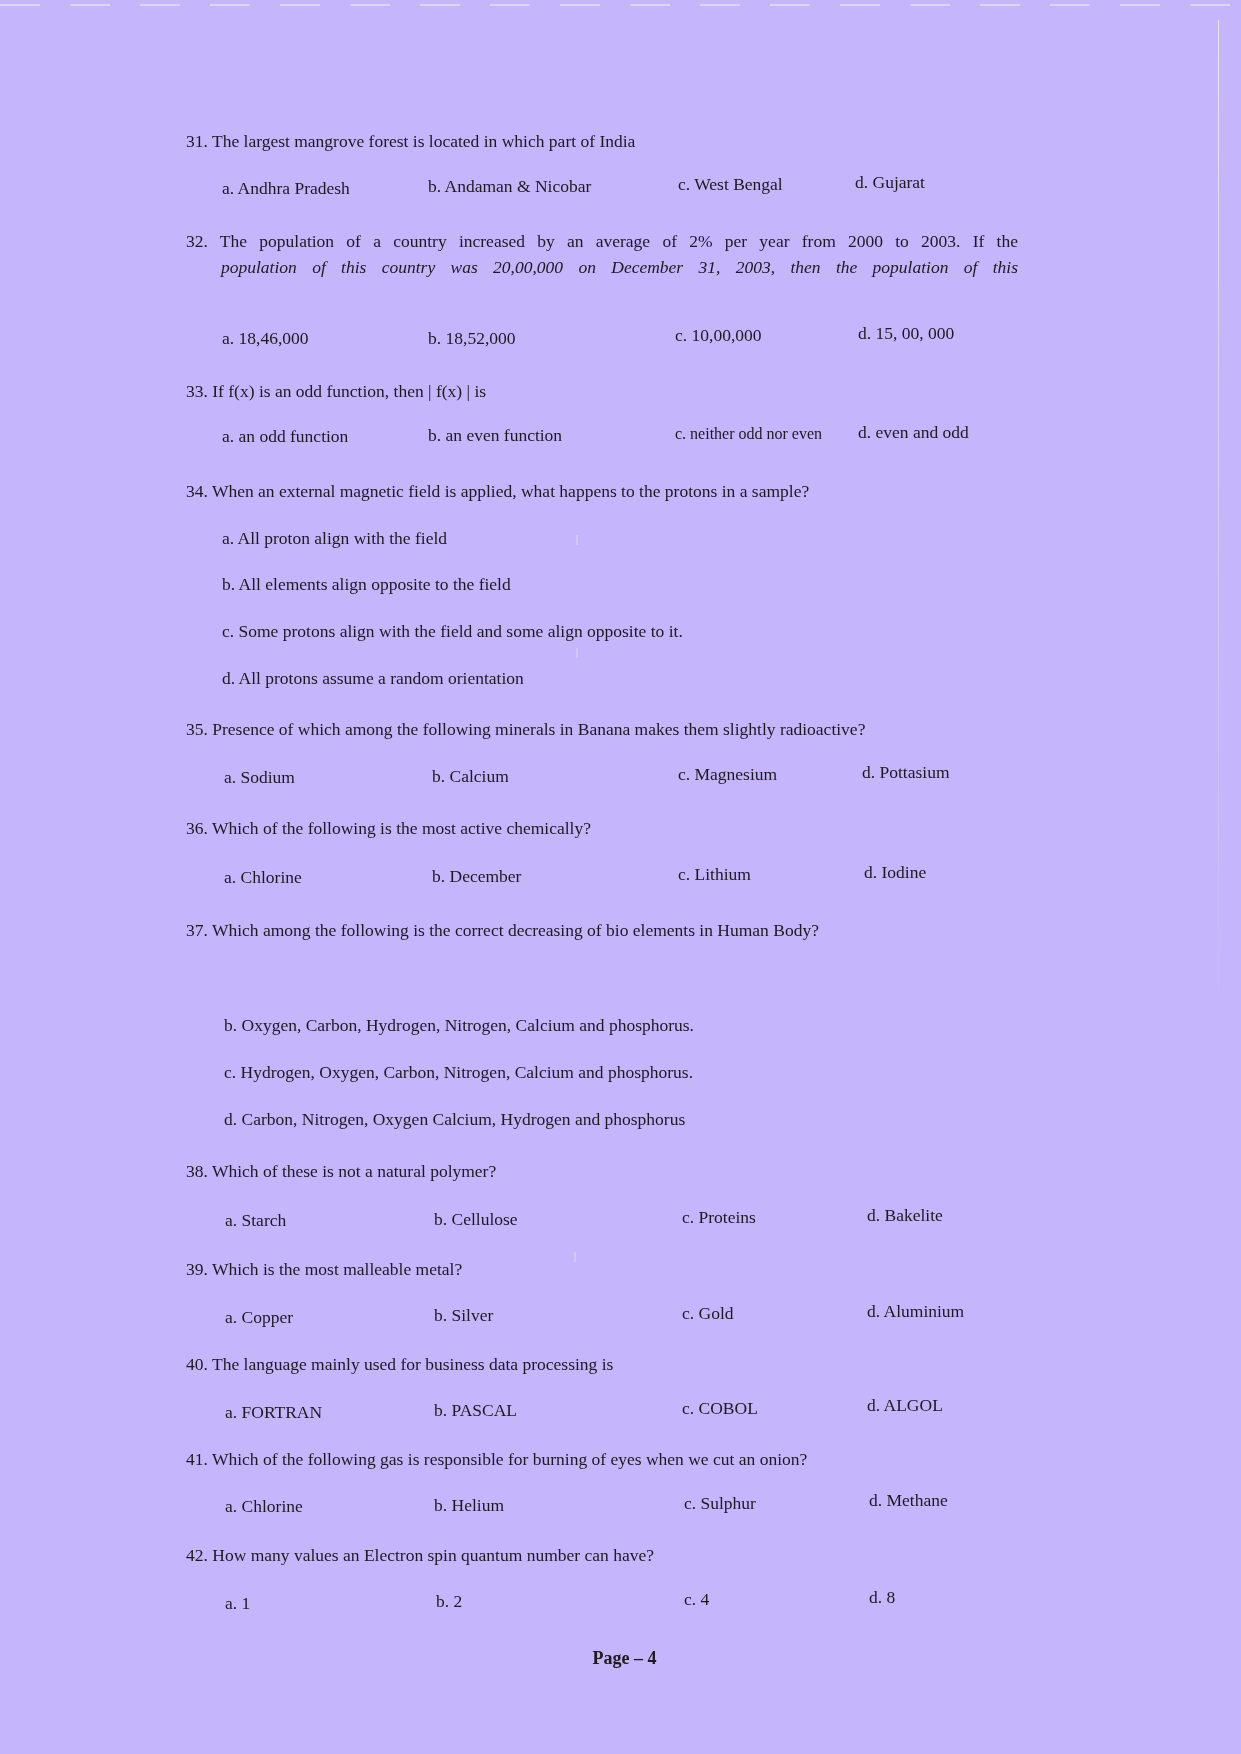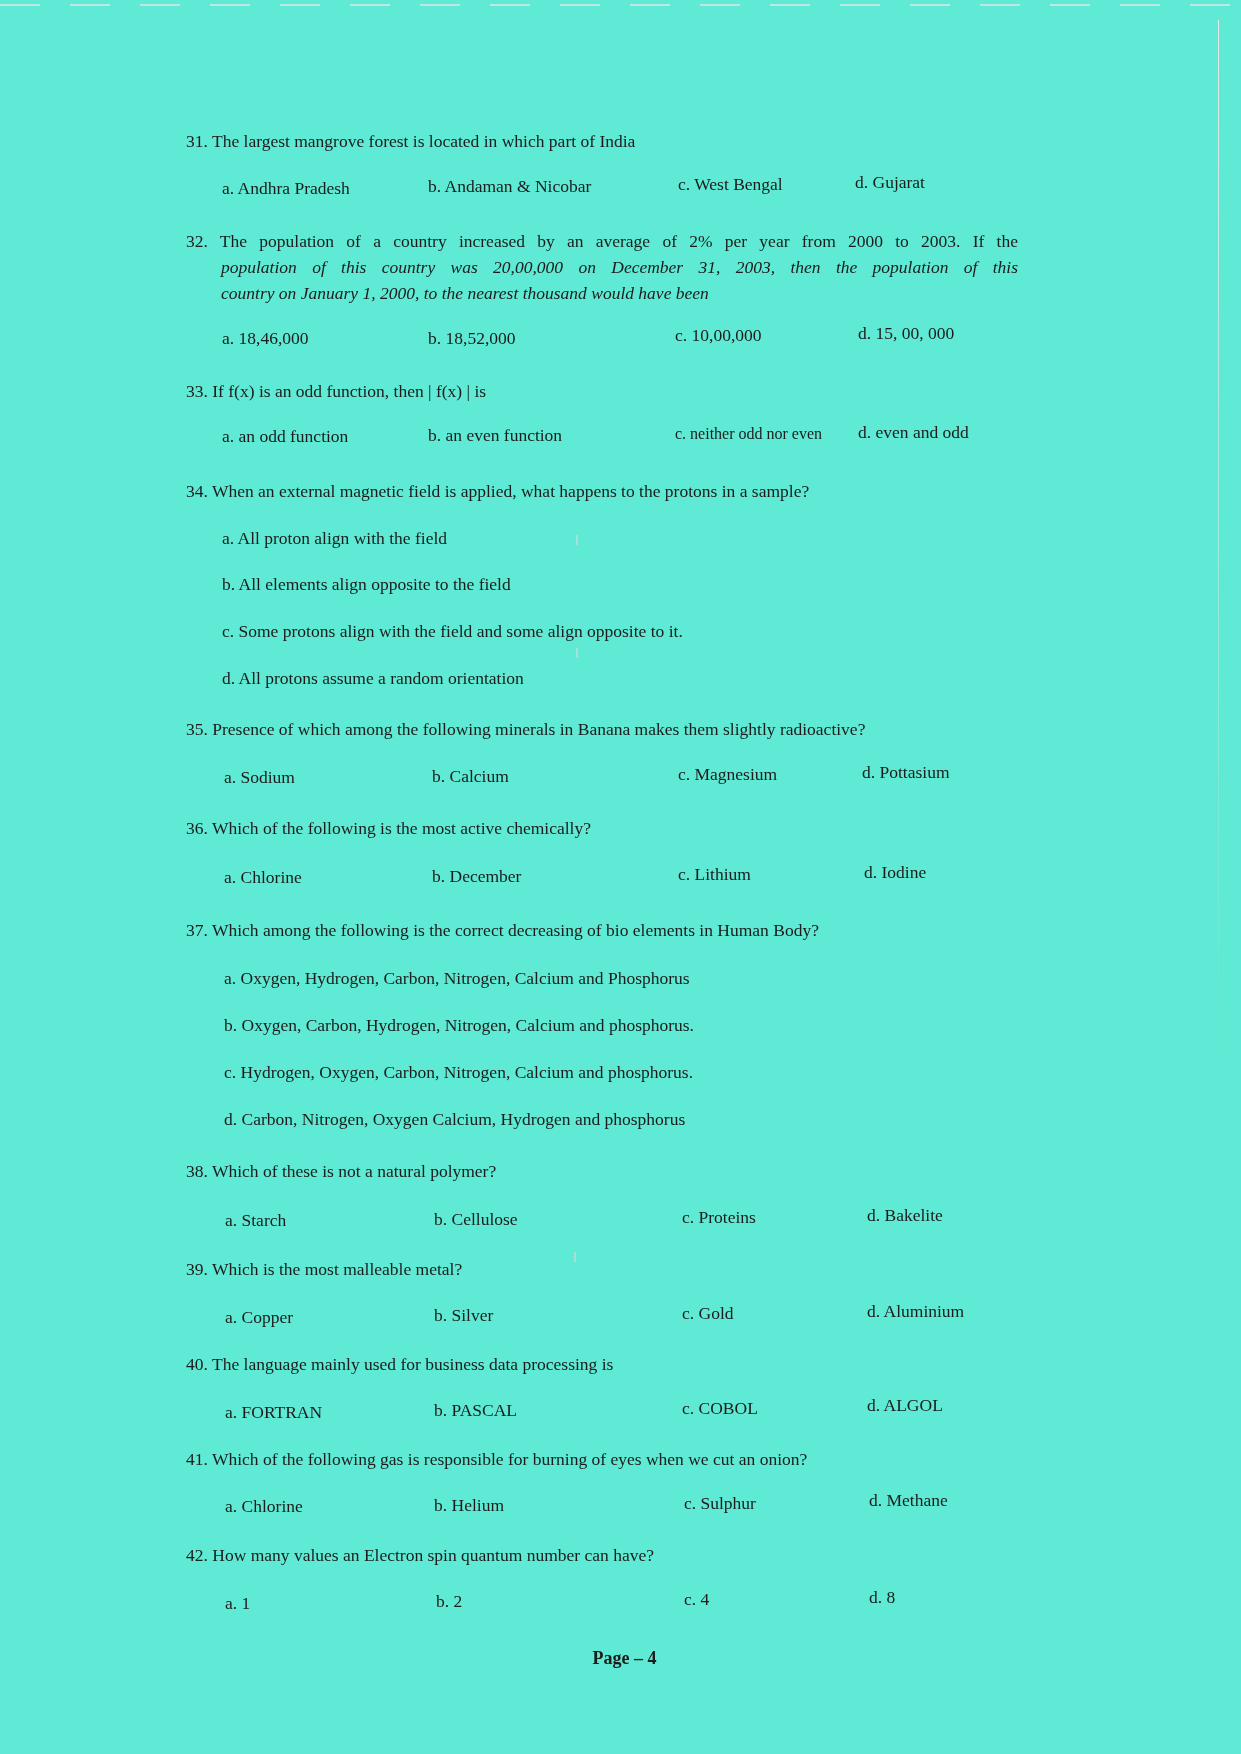--- a/index.html
+++ b/index.html
@@ -1,21 +1,21 @@
 <!DOCTYPE html>
 <html><head>
 <meta charset="utf-8">
 <style>
   html, body { margin: 0; padding: 0; background: #ffffff; }
   body {
     width: 1241px; height: 1754px; position: relative; overflow: hidden;
     font-family: "Liberation Serif", "DejaVu Serif", serif;
     color: #1c1c1c;
   }
-  .page { position: absolute; inset: 0; background: #5eead4; }
+  .page { position: absolute; inset: 0; background: #c4b5fd; }
   .scan-edge-top {
     position: absolute; left: 0; right: 0; top: 4px; height: 2px;
     background: repeating-linear-gradient(90deg, #e6e6e6 0 40px, transparent 40px 70px);
     opacity: .7;
   }
   .scan-edge-right {
     position: absolute; top: 20px; bottom: 0; right: 22px; width: 1px;
     background: linear-gradient(#e8e8e8, transparent 60%);
   }
   .q {
@@ -50,21 +50,20 @@
     <span class="body-text">The largest mangrove forest is located in which part of India</span>
   </div>
   <div class="opt" style="left:222px;top:176px">a. Andhra Pradesh</div>
   <div class="opt" style="left:428px;top:174px">b. Andaman &amp; Nicobar</div>
   <div class="opt" style="left:678px;top:172px">c. West Bengal</div>
   <div class="opt" style="left:855px;top:170px">d. Gujarat</div>
 
   <div class="q wrap" style="top:228px;width:832px">
     <span class="line"><span class="num">32.</span> <span>The population of a country increased by an average of 2% per year from 2000 to 2003. If the</span></span>
     <span class="line indent">population of this country was 20,00,000 on December 31, 2003, then the population of this</span>
-    <span class="line indent last">country on January 1, 2000, to the nearest thousand would have been</span>
   </div>
   <div class="opt" style="left:222px;top:326px">a. 18,46,000</div>
   <div class="opt" style="left:428px;top:326px">b. 18,52,000</div>
   <div class="opt" style="left:675px;top:323px">c. 10,00,000</div>
   <div class="opt" style="left:858px;top:321px">d. 15, 00, 000</div>
 
   <div class="q" style="top:378px">
     <span class="num">33.</span>
     <span class="body-text">If f(x) is an odd function, then | f(x) | is</span>
   </div>
@@ -97,21 +96,20 @@
   </div>
   <div class="opt" style="left:224px;top:865px">a. Chlorine</div>
   <div class="opt" style="left:432px;top:864px">b. December</div>
   <div class="opt" style="left:678px;top:862px">c. Lithium</div>
   <div class="opt" style="left:864px;top:860px">d. Iodine</div>
 
   <div class="q" style="top:917px">
     <span class="num">37.</span>
     <span class="body-text">Which among the following is the correct decreasing of bio elements in Human Body?</span>
   </div>
-  <div class="opt" style="left:224px;top:966px">a. Oxygen, Hydrogen, Carbon, Nitrogen, Calcium and Phosphorus</div>
   <div class="opt" style="left:224px;top:1013px">b. Oxygen, Carbon, Hydrogen, Nitrogen, Calcium and phosphorus.</div>
   <div class="opt" style="left:224px;top:1060px">c. Hydrogen, Oxygen, Carbon, Nitrogen, Calcium and phosphorus.</div>
   <div class="opt" style="left:224px;top:1107px">d. Carbon, Nitrogen, Oxygen Calcium, Hydrogen and phosphorus</div>
 
   <div class="q" style="top:1158px">
     <span class="num">38.</span>
     <span class="body-text">Which of these is not a natural polymer?</span>
   </div>
   <div class="opt" style="left:225px;top:1208px">a. Starch</div>
   <div class="opt" style="left:434px;top:1207px">b. Cellulose</div>

